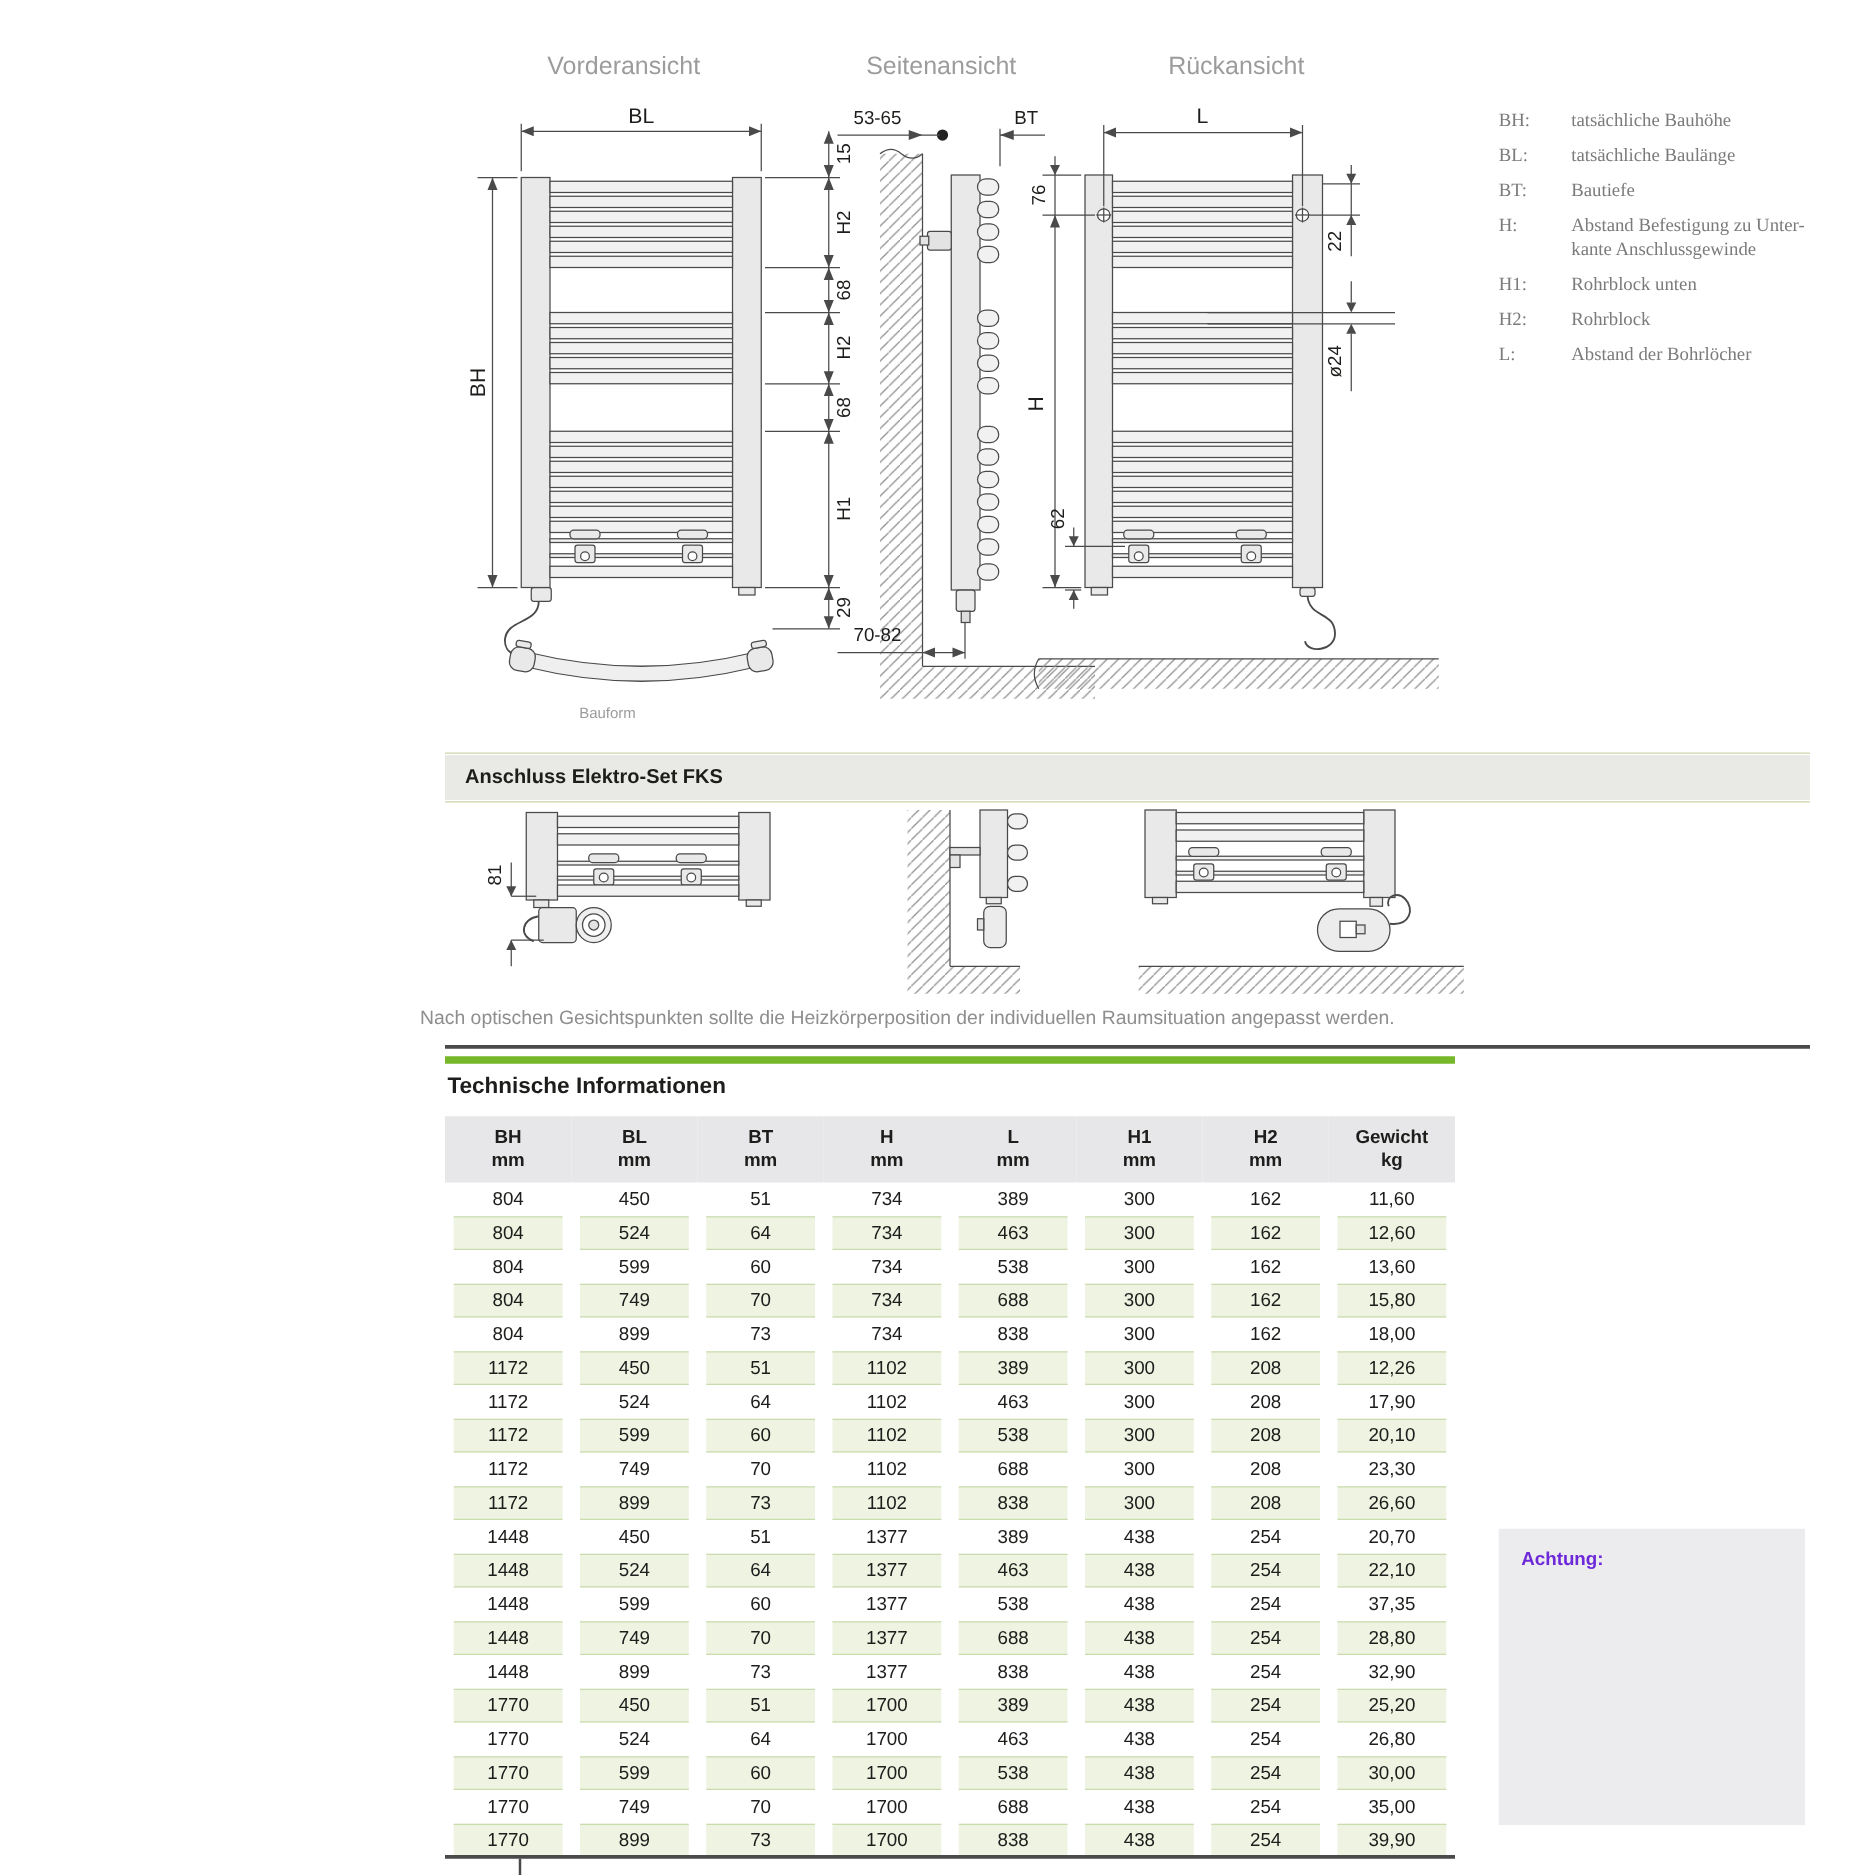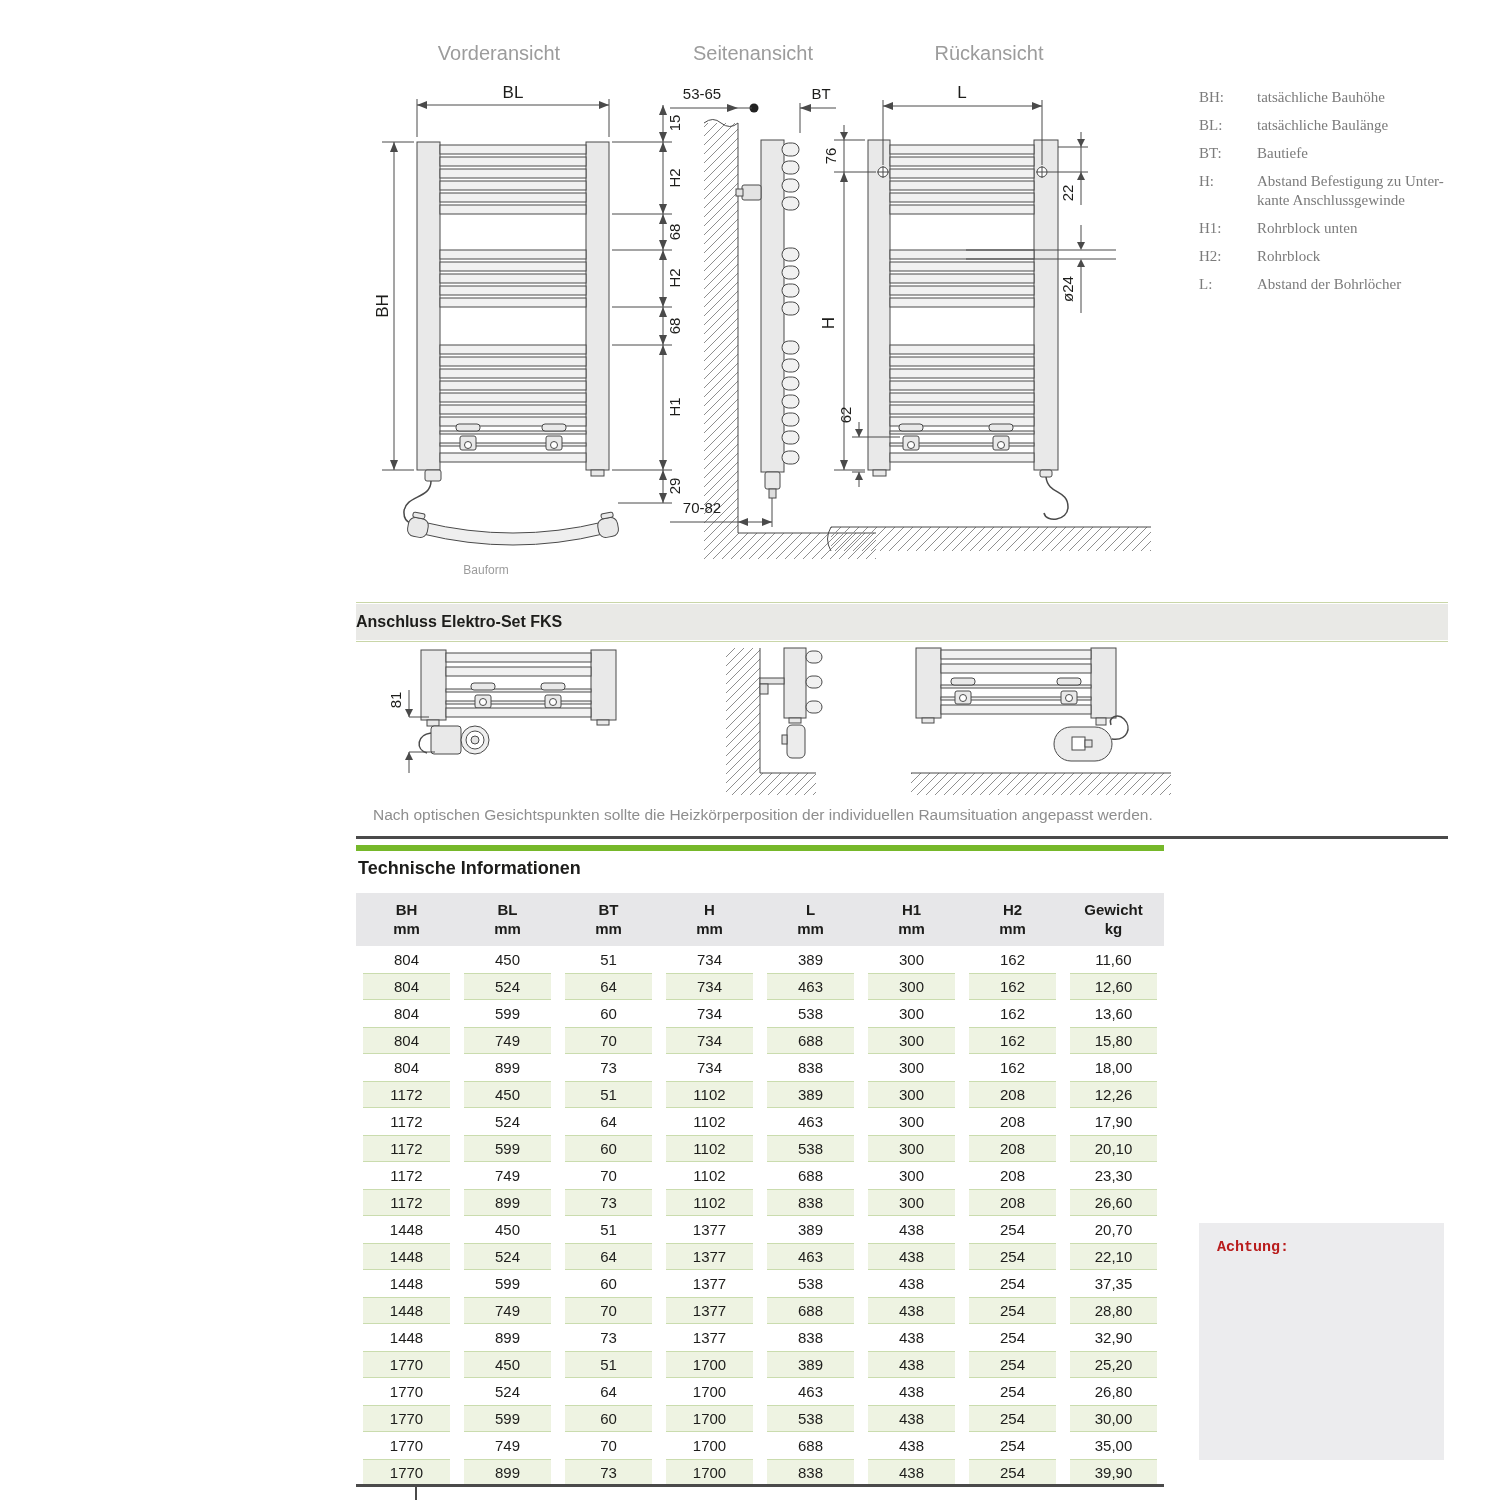--- a/index.html
+++ b/index.html
@@ -13,38 +13,38 @@
   .dim-label { font-size:15px; }
   .dim-label-lg { font-size:17px; }
 
   .legend { position:absolute; left:1183px; top:88px; width:270px;font-family:Liberation Serif, serif; }
   .legend-row { display:flex; margin-bottom:9px; font-size:15px; color:#7b7b7b; line-height:19px; }
   .legend-key { width:58px; flex:0 0 58px; }
   .legend-val { flex:1; white-space:pre-line; }
 
   .hairline { position:absolute; height:1px; background:#c9d6a8; }
   .section-bar { position:absolute; left:340px; top:604px; width:1092px; height:36px; background:#e9e9e6; }
-  .section-bar .t { font-size:16px; font-weight:bold; line-height:36px; padding-left:0; color:#1d1d1b; }
-
-  .note { position:absolute; left:357px; top:806px; width:900px; font-size:15.5px; color:#8e8e8e; }
+  .section-bar .t { font-size:16px; font-weight:bold; line-height:36px; padding-left:16px; color:#1d1d1b; }
+
+  .note { position:absolute; left:320px; top:806px; width:900px; font-size:15.5px; color:#8e8e8e; }
   .rule-dark { position:absolute; background:#4a4a4a; }
   .accent-bar { position:absolute; left:340px; top:845px; width:808px; height:6px; background:#76b82a; }
   .table-title { position:absolute; left:342px; top:858px; font-size:18px; font-weight:bold; color:#1d1d1b; }
 
   table.tech { position:absolute; left:340px; top:893px; width:808px; border-collapse:collapse; table-layout:fixed; }
   table.tech th { background:#e7e7e9; font-size:15px; font-weight:bold; color:#1d1d1b; padding:7px 0 8px; text-align:center; }
   table.tech th div { line-height:19px; }
   table.tech td { padding:0; font-size:15px; text-align:center; color:#1d1d1b; }
   table.tech td .band { margin:0 7px; line-height:25px; border-top:1px solid transparent; border-bottom:1px solid transparent; }
   table.tech tr.alt td .band { background:#eef3e2; border-color:#cadcae; }
 
   .bauform-label { position:absolute; left:370px; top:563px; width:200px; text-align:center; font-size:12px; color:#9c9c9c; }
 
   .warning { position:absolute; left:1183px; top:1223px; width:245px; height:237px; background:#ececee; box-sizing:border-box; padding:16px 18px; }
-  .warning .wt { font-size:15px; font-weight:bold; margin-bottom:3px; color:#b91c1c;font-family:Liberation Mono, monospace; }
+  .warning .wt { font-size:15px; font-weight:bold; margin-bottom:3px; color:#6d28d9; }
   .warning .wb { font-size:15px; line-height:23.5px; color:#3a3a3a; white-space:pre-line; }
 
   .tick-bottom { position:absolute; left:399px; top:1487px; width:2px; height:13px; background:#4a4a4a; }
 </style>
 </head>
 <body>
 
 <div class="page">
 
   <div class="view-title" style="left:368px; top:42px;">Vorderansicht</div>

